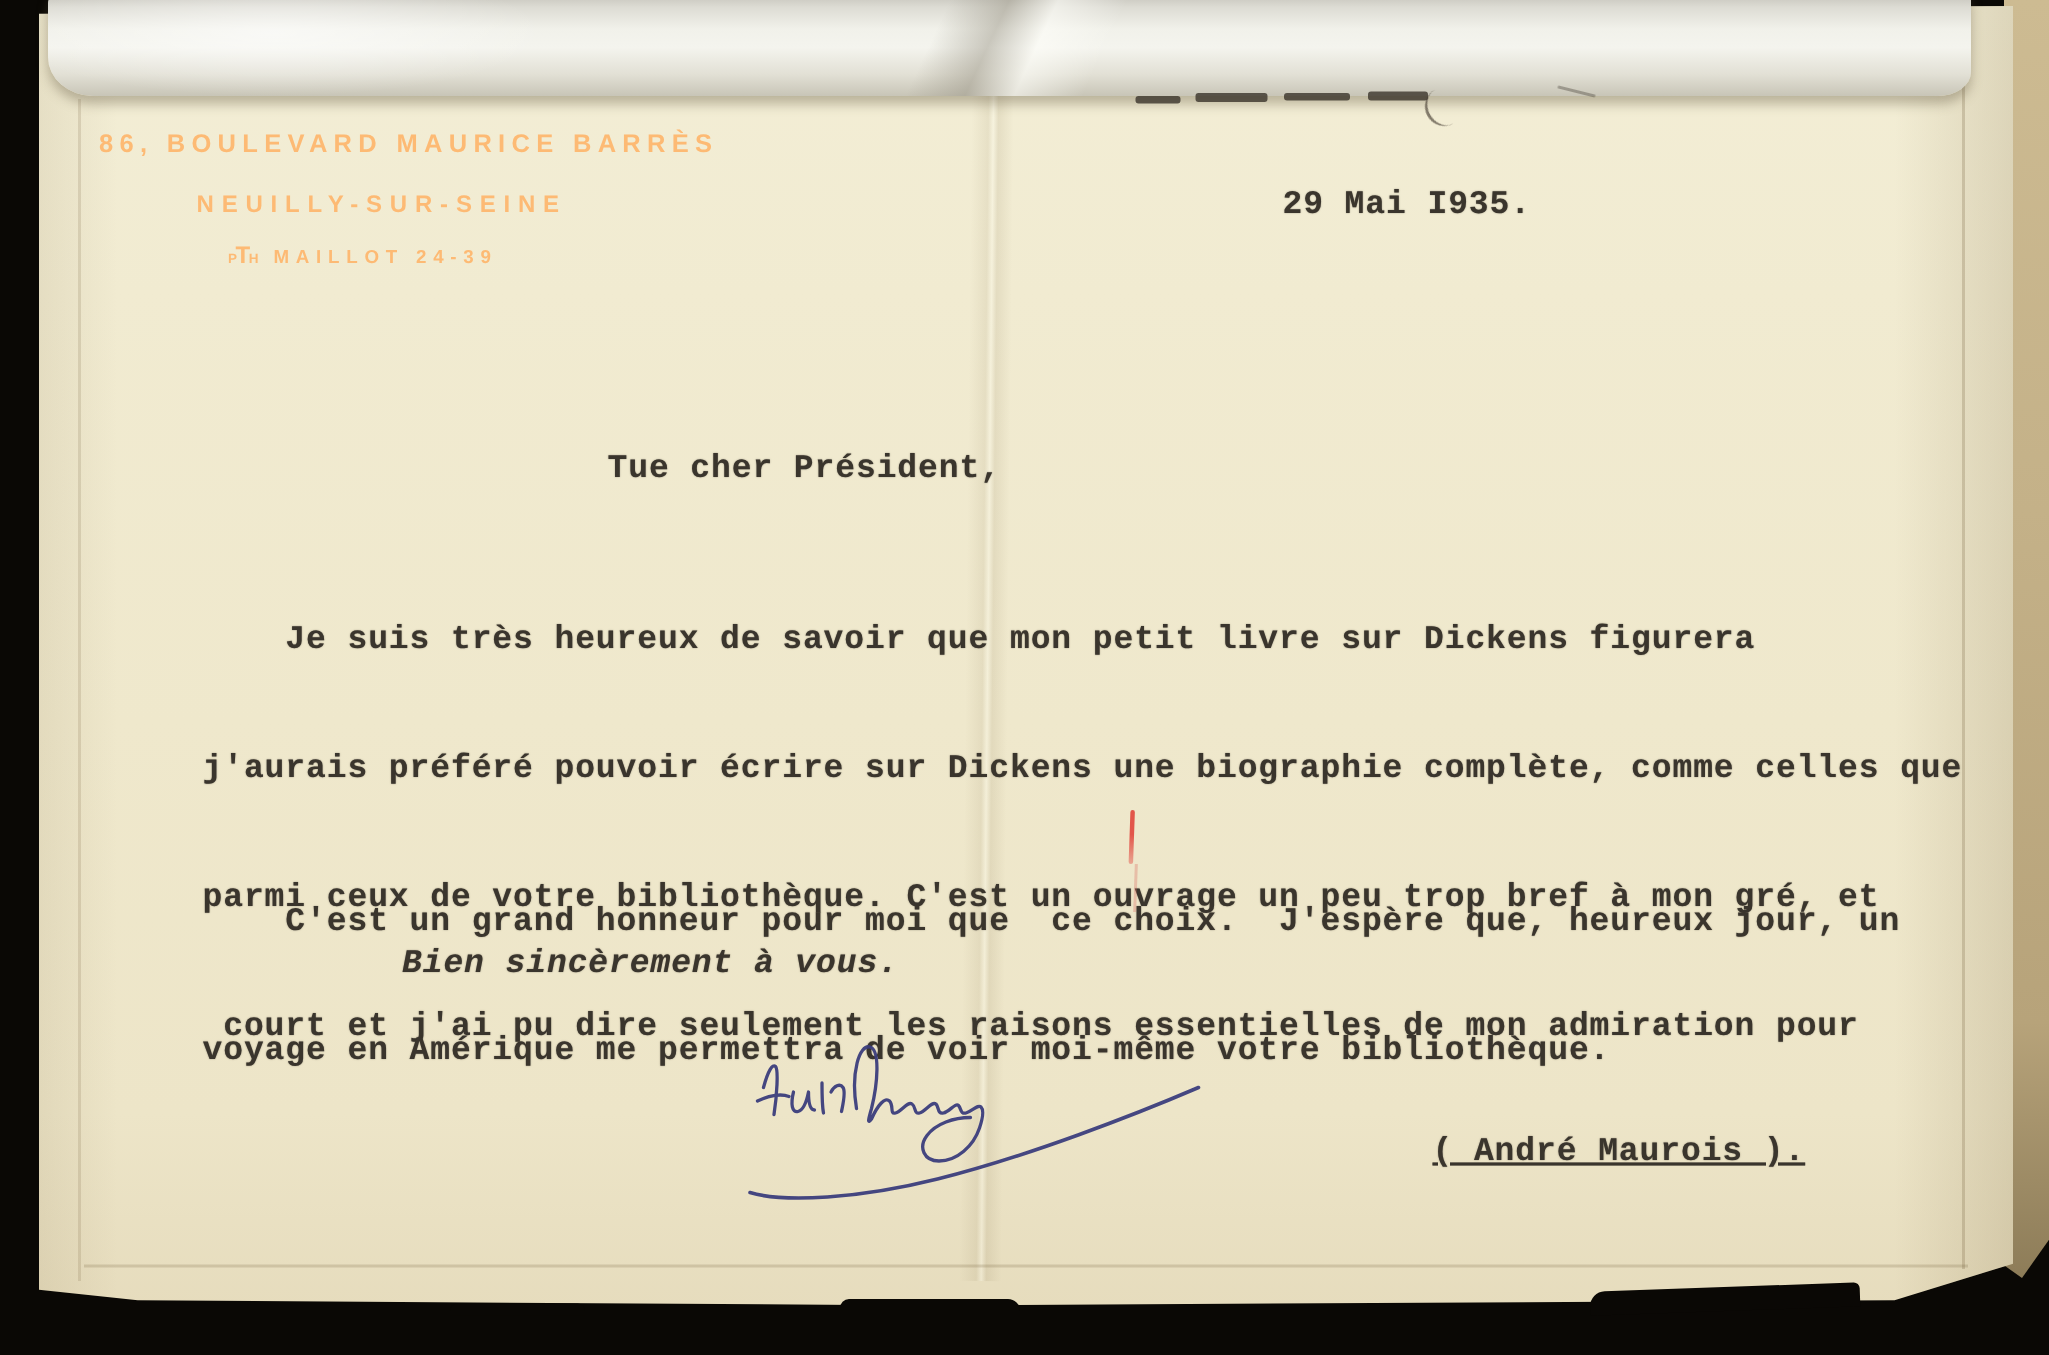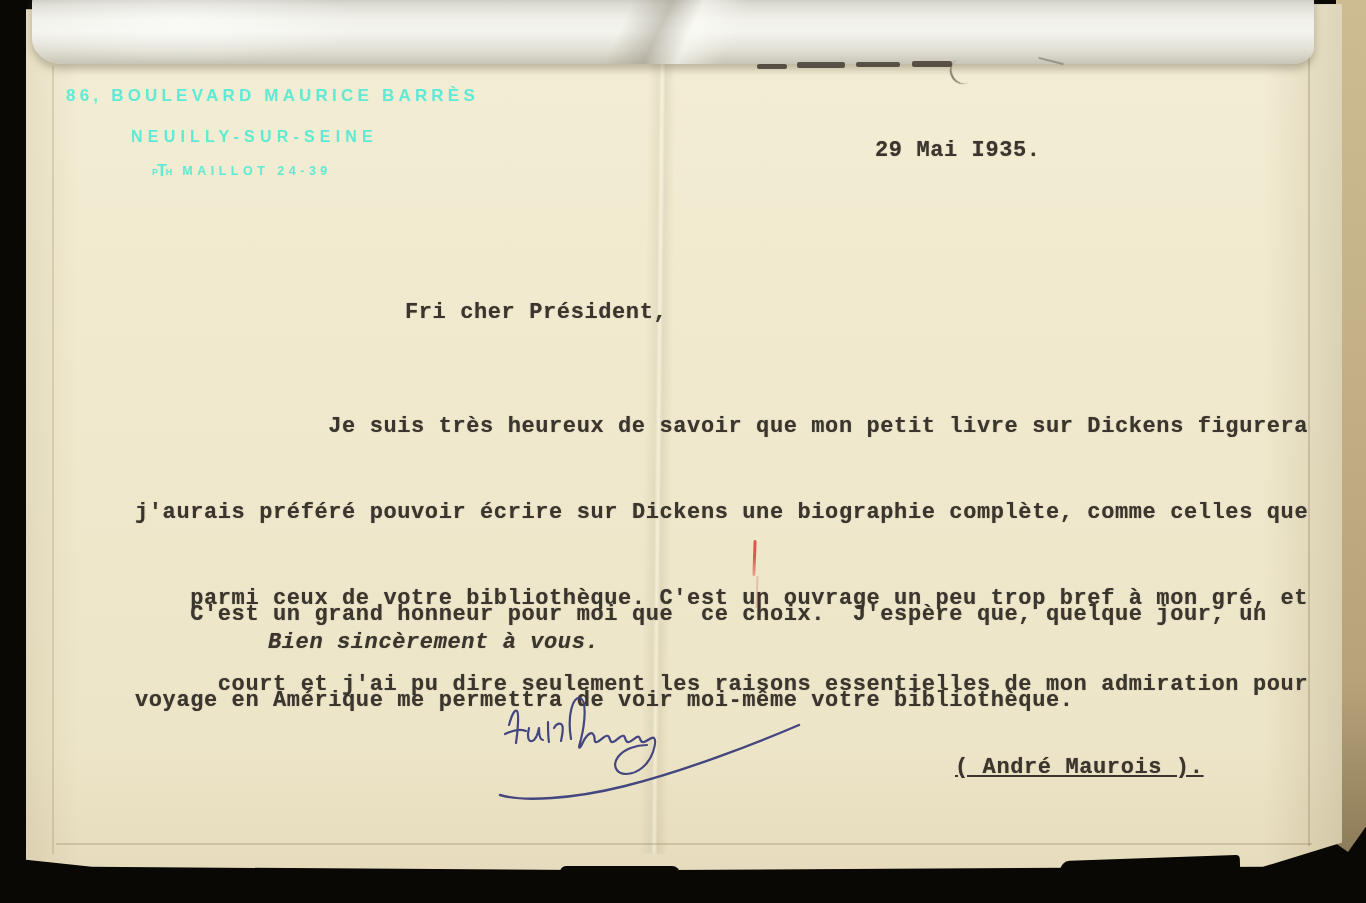--- a/index.html
+++ b/index.html
@@ -41,21 +41,21 @@
     box-shadow:0 5px 8px rgba(95,85,60,0.38);
   }
   
   .stub{position:absolute;background:#3b352c;opacity:0.8;filter:blur(0.5px);border-radius:2px;}
   .stub-arc{
     position:absolute;width:24px;height:26px;border:none;
     border-left:2px solid rgba(70,62,50,0.65);border-radius:50%;
     transform:rotate(-28deg);filter:blur(0.3px);background:transparent;
   }
   
-  .lh{position:absolute;color:#5eead4;font-weight:bold;white-space:pre;}
+  .lh{position:absolute;color:#fdba74;font-weight:bold;white-space:pre;}
   .lh1{left:66px;top:86px;font-size:17px;letter-spacing:4.2px;}
   .lh2{left:131px;top:128px;font-size:16px;letter-spacing:5.2px;text-align:right;}
   .lh3{left:152px;top:164px;font-size:12.5px;letter-spacing:4.5px;display:flex;align-items:flex-end;}
   .lh3 .sm{font-size:9px;letter-spacing:0;line-height:1;padding-bottom:1px;}
   .lh3 .big{font-size:16px;letter-spacing:0;line-height:0.9;margin:0 -1px;}
   .lh3 .num{margin-left:10px;}
   
   .type{
     position:absolute;color:#3a352d;font-family:"Liberation Mono", monospace;
     font-weight:bold;font-size:22px;letter-spacing:0.6px;white-space:pre;
@@ -94,33 +94,33 @@
 <div class="stub" style="left:912px;top:61px;width:40px;height:6px;"></div>
 <div class="stub-arc" style="left:950px;top:58px;"></div>
 <div class="stub" style="left:1038px;top:60px;width:26px;height:2px;opacity:0.35;transform:rotate(14deg);"></div>
 
 <div class="lh lh1">86, BOULEVARD MAURICE BARRÈS</div>
 <div class="lh lh2">NEUILLY-SUR-SEINE</div>
 <div class="lh lh3">
   <span class="sm">P</span><span class="big">T</span><span class="sm">H</span><span class="num">MAILLOT 24-39</span>
 </div>
 
-<div class="type" style="left:855px;top:138px;margin-left:20px;">29 Mai I935.</div>
+<div class="type" style="left:855px;top:124px;">29 Mai I935.</div>
 
-<div class="type" style="left:405px;top:300px;">Fri cher Président,</div>
+<div class="type" style="left:405px;top:300px;">Tue cher Président,</div>
 
-<div class="type para" style="left:135px;top:356px;text-align:right;">
+<div class="type para" style="left:135px;top:356px;">
   <div>    Je suis très heureux de savoir que mon petit livre sur Dickens figurera</div>
   <div>j'aurais préféré pouvoir écrire sur Dickens une biographie complète, comme celles que</div>
   <div>parmi ceux de votre bibliothèque. C'est un ouvrage un peu trop bref à mon gré, et</div>
   <div> court et j'ai pu dire seulement les raisons essentielles de mon admiration pour</div>
 </div>
 
 <div class="type para" style="left:135px;top:544px;">
-  <div>    C'est un grand honneur pour moi que  ce choix.  J'espère que, quelque jour, un</div>
+  <div>    C'est un grand honneur pour moi que  ce choix.  J'espère que, heureux jour, un</div>
   <div>voyage en Amérique me permettra de voir moi-même votre bibliothèque.</div>
 </div>
 
 <div class="type" style="left:268px;top:630px;font-style:italic;">Bien sincèrement à vous.</div>
 
 <div class="redmark"></div>
 <div class="redmark2"></div>
 
 <svg class="sig" viewBox="0 0 350 130" aria-label="André Maurois signature">
   <g fill="none" stroke="#3c3e7d" stroke-width="2.2" stroke-linecap="round" stroke-linejoin="round" opacity="0.95">

